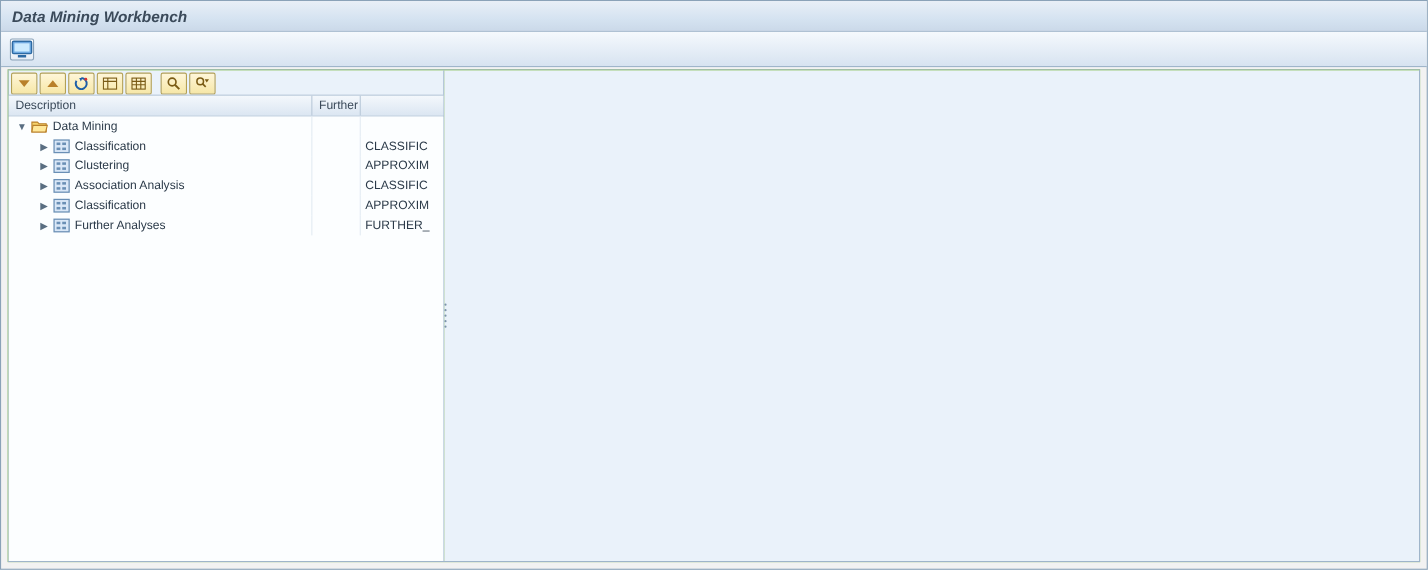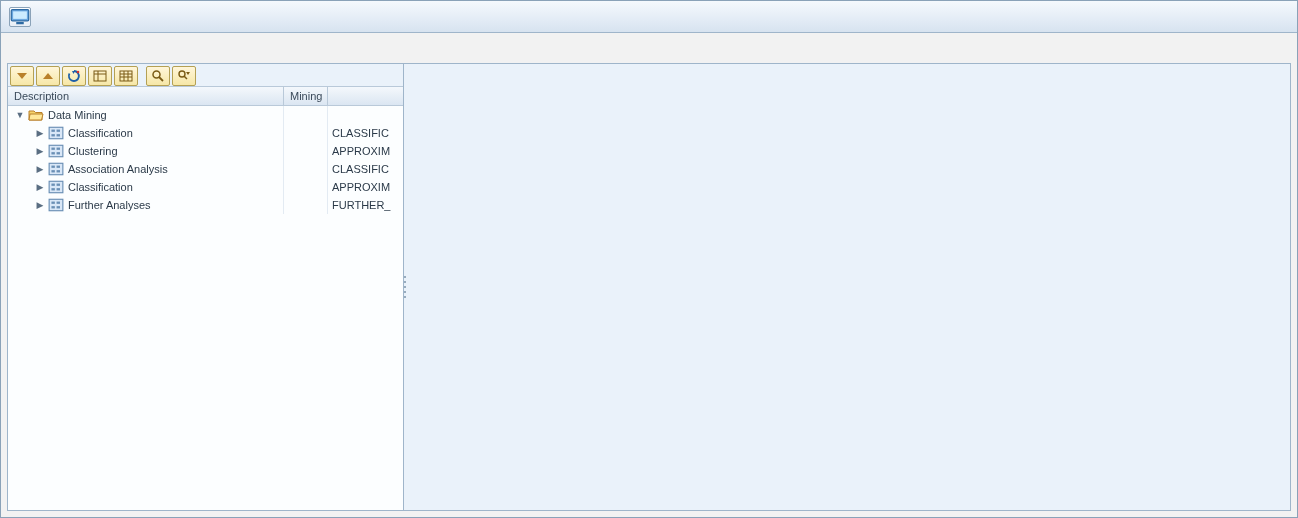--- a/index.html
+++ b/index.html
@@ -144,20 +144,23 @@
       font-family: "Times New Roman", serif;
       pointer-events: none;
       z-index: 1000;
     }
   </style>
 </head>
 <body>
 
 <div class="window">
 
+  <div class="titlebar">
+    <span class="titlebar-title">Data Mining Workbench</span>
+  </div>
 
   <div class="app-toolbar">
     <div class="tb-btn">
       <svg viewBox="0 0 16 16">
         <rect x="1" y="2" width="14" height="9" rx="1" fill="#6da8e0" stroke="#2d6aa3"></rect>
         <rect x="2.5" y="3.5" width="11" height="6" fill="#ccebff"></rect>
         <rect x="5" y="12" width="6" height="1.8" fill="#2d6aa3"></rect>
       </svg>
     </div>
   </div>
@@ -211,21 +214,21 @@
           <svg viewBox="0 0 14 14">
             <circle cx="5" cy="5" r="3" fill="none" stroke="#7a5b15" stroke-width="1.4"></circle>
             <line x1="7" y1="7" x2="10" y2="10" stroke="#7a5b15" stroke-width="1.5"></line>
             <path d="M9 3 L13 3 L11 6 Z" fill="#7a5b15"></path>
           </svg>
         </div>
       </div>
 
       <div class="tree-header">
         <div class="th-col th-desc">Description</div>
-        <div class="th-col th-status">Mining</div>
+        <div class="th-col th-status">Further</div>
         <div class="th-col th-tech">Tech...</div>
       </div>
 
       <div class="tree-body">
 
         <div class="tree-row">
           <div class="cell-desc">
             <span class="indent" style="width:6px"></span>
             <span class="expander">▼</span>
             <span class="node-icon">

